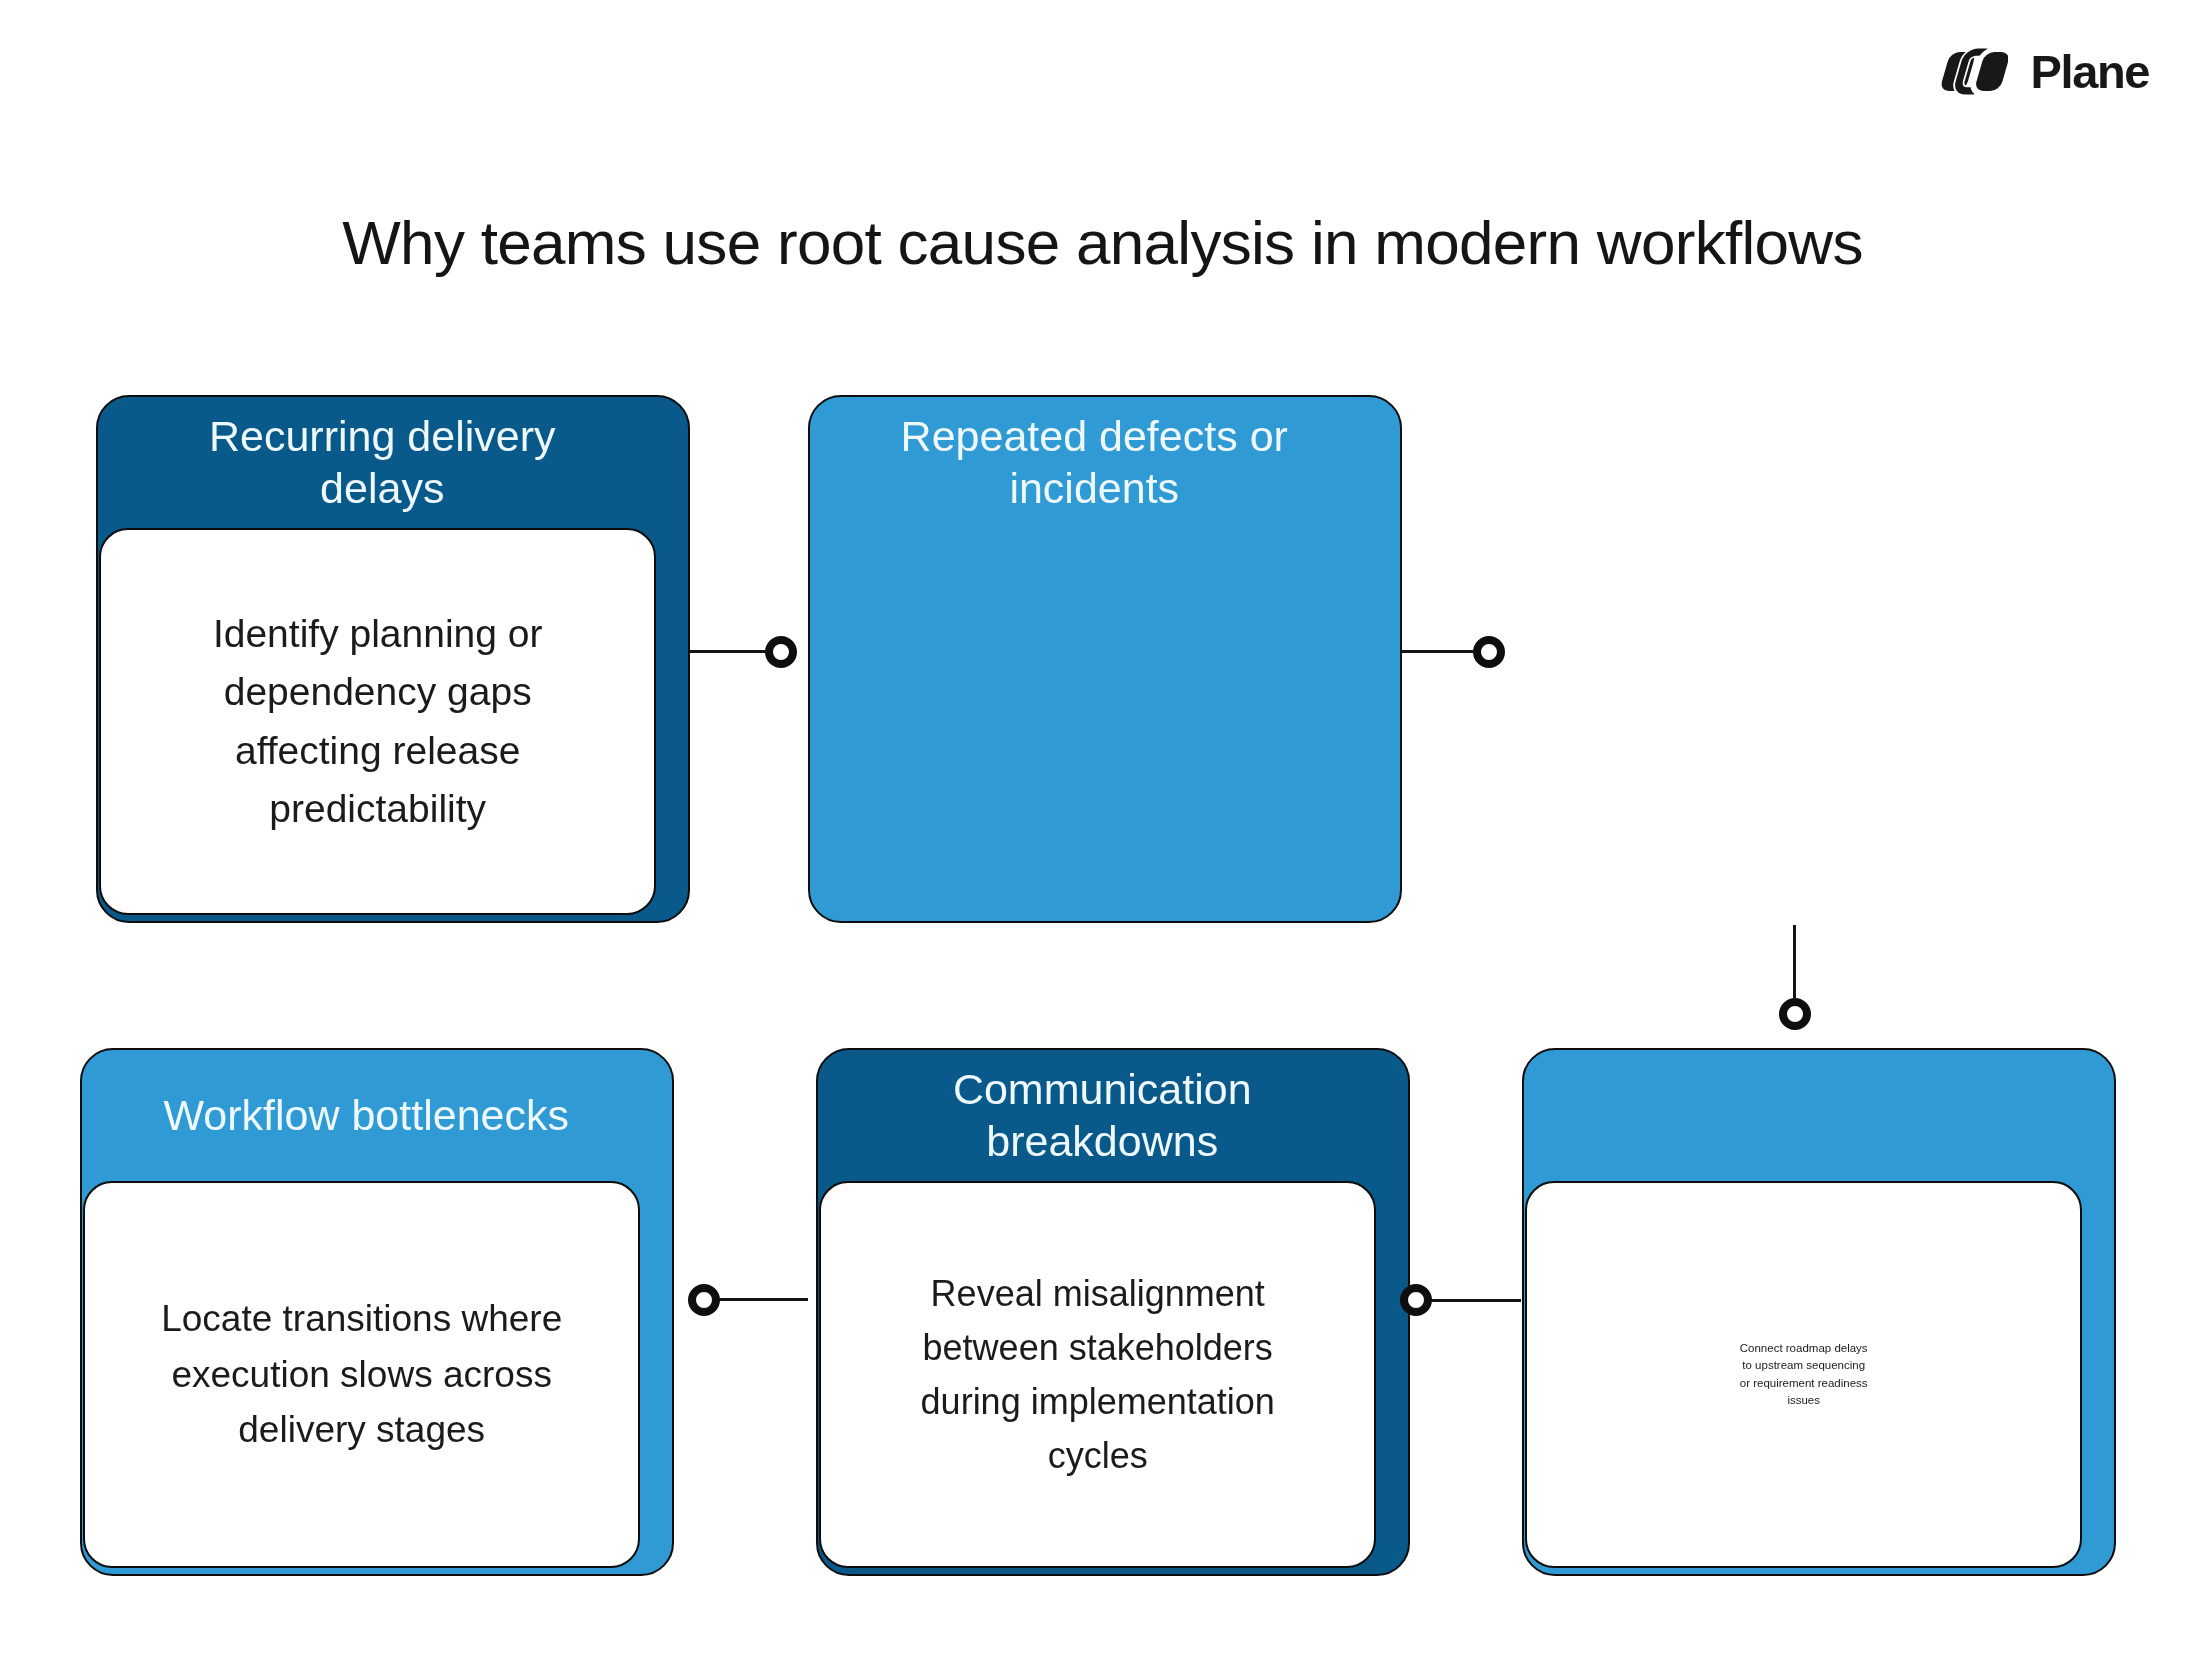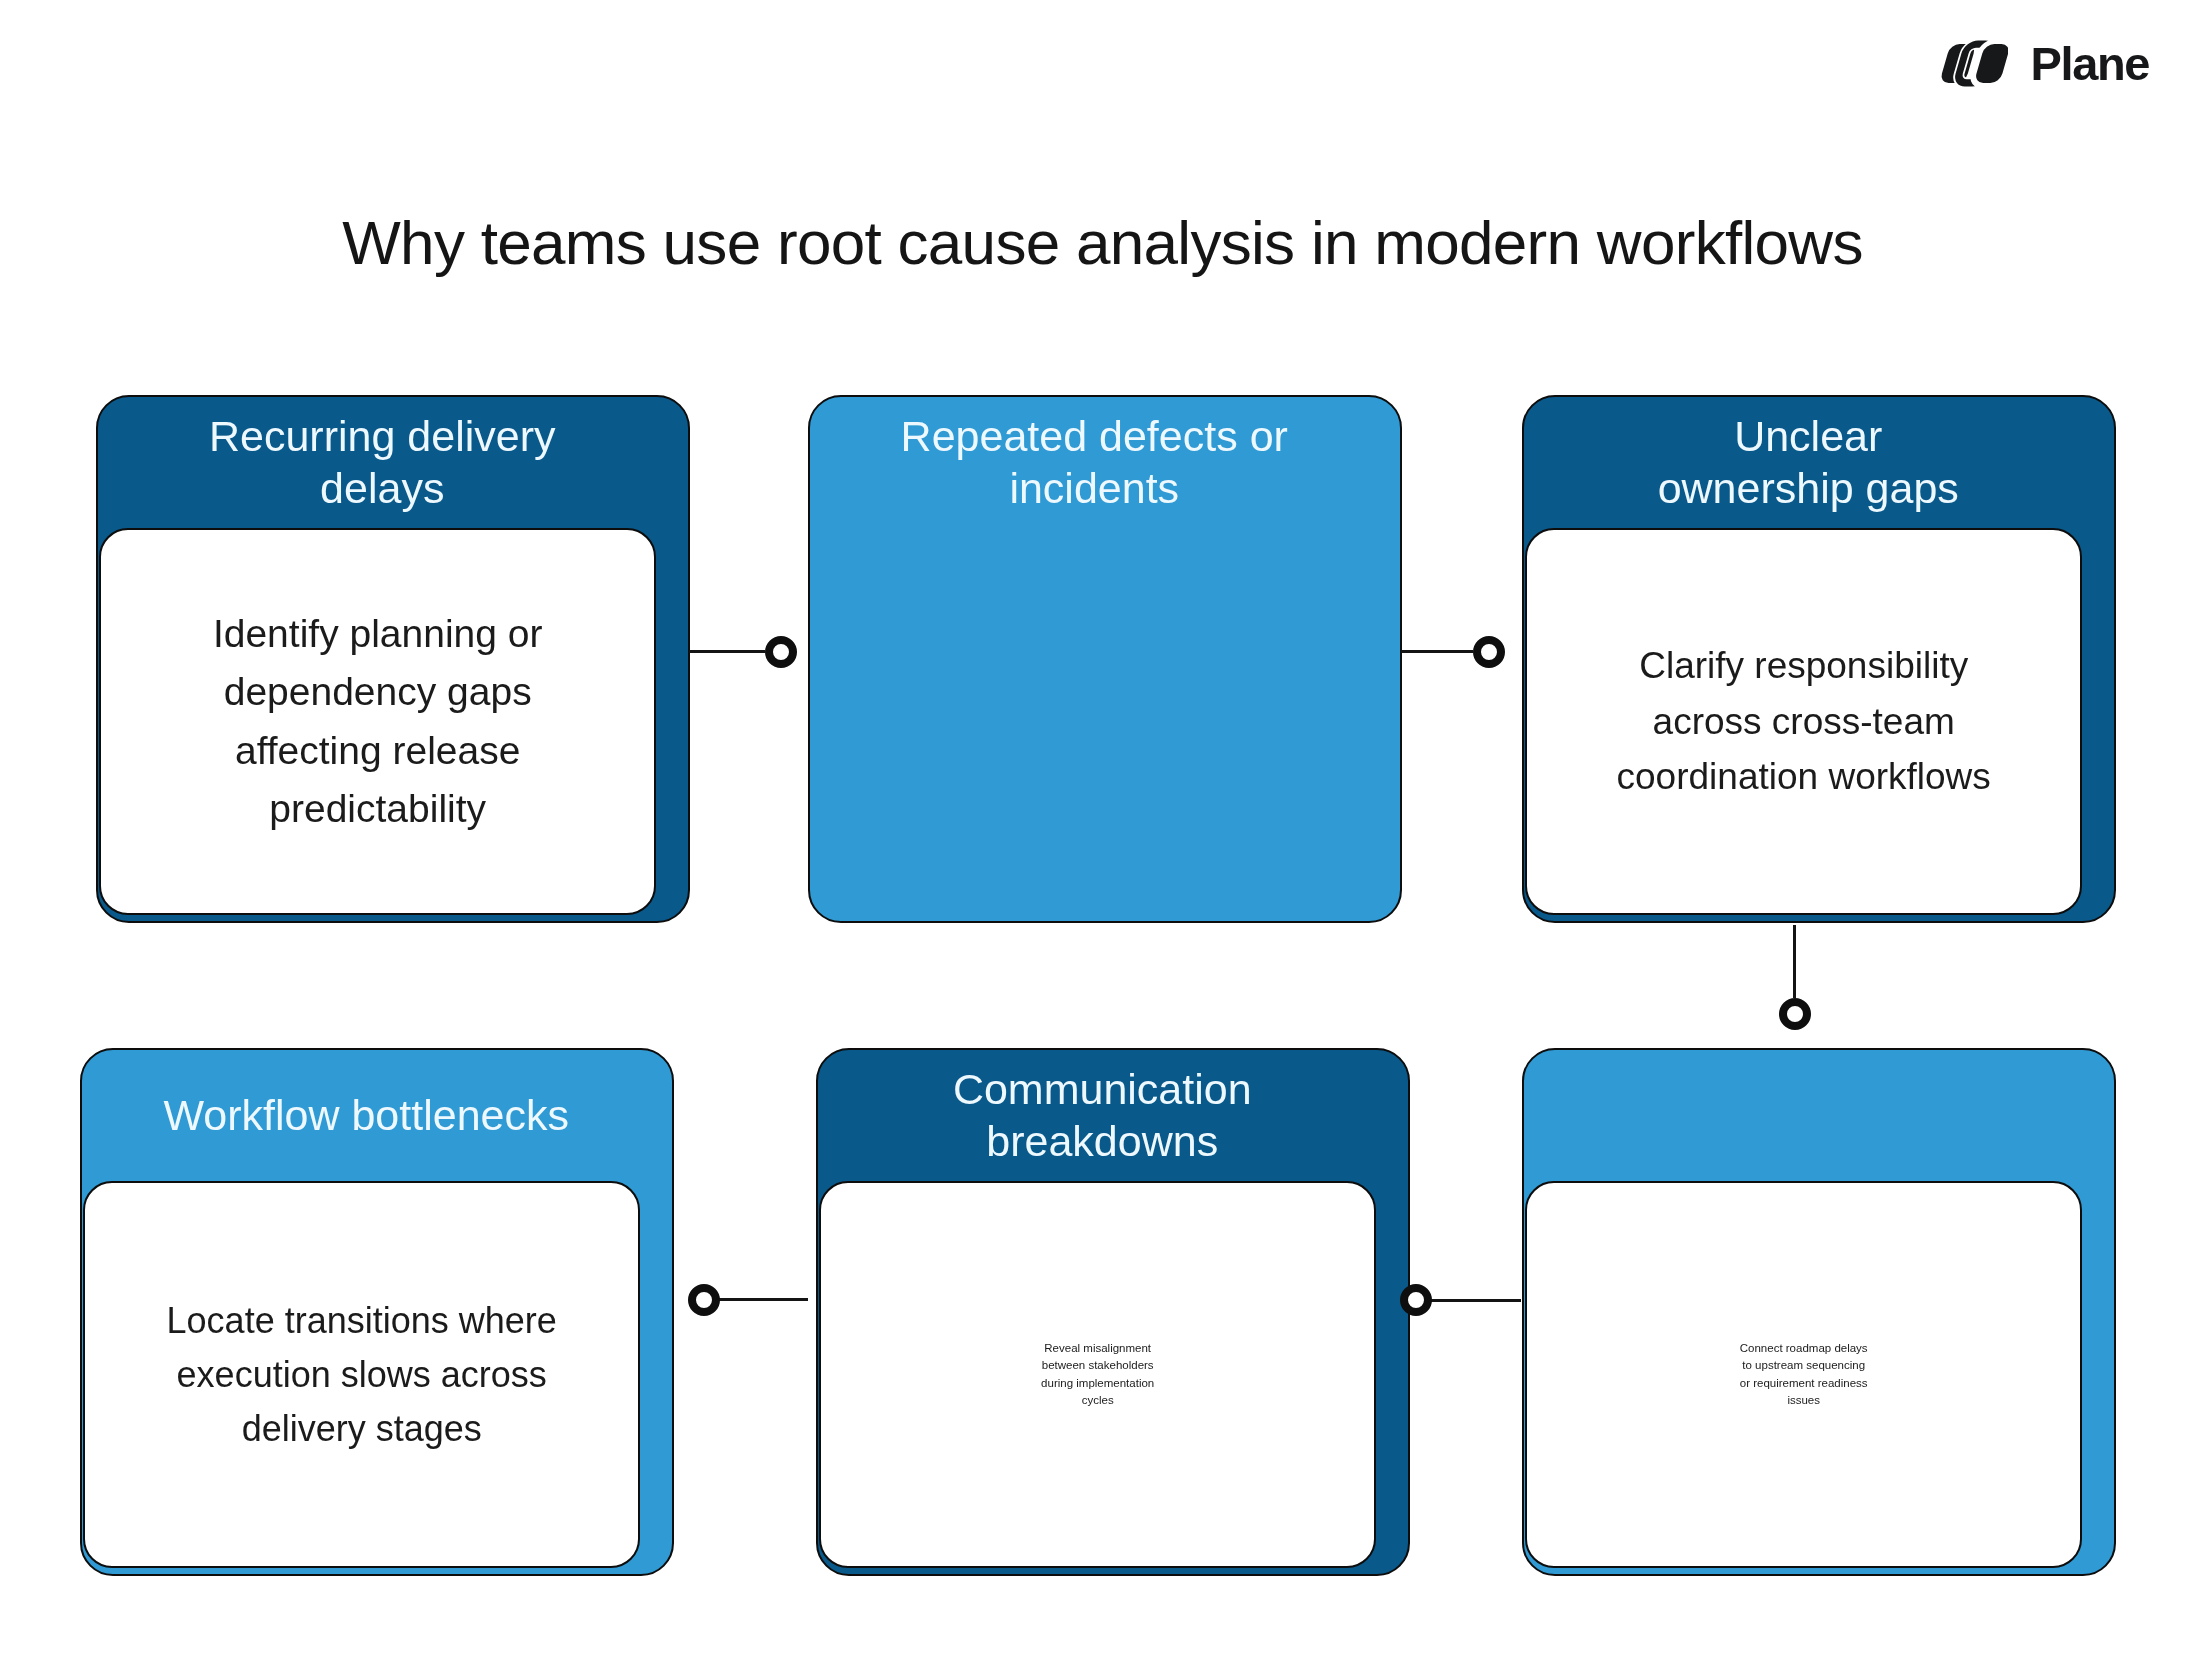--- a/index.html
+++ b/index.html
@@ -3,21 +3,21 @@
 <meta charset="utf-8">
 <style>
   * { margin:0; padding:0; box-sizing:border-box; }
   html,body { background:#ffffff; }
   body { font-family:"Liberation Sans","DejaVu Sans",sans-serif; }
   #canvas {
     position:relative; width:2205px; height:1654px; background:#ffffff; overflow:hidden;
   }
 
   
-  .logo { position:absolute; top:36px; right:56px; display:flex; align-items:center; gap:23px; }
+  .logo { position:absolute; top:44px; right:56px; display:flex; align-items:center; gap:23px; }
   .logo-mark { display:block; }
   .brand-name { font-size:47px; font-weight:700; color:#17181a; letter-spacing:-1.4px; }
 
   
   .title {
     position:absolute; left:0; right:0; top:207px;
     text-align:center; font-size:62px; font-weight:500; color:#151515; letter-spacing:-0.7px;
   }
 
   
@@ -86,29 +86,20 @@
 affecting release
 predictability</div>
     </div>
   </div>
 
   <div class="card light" style="left:808px; top:395px;text-decoration:underline;">
     <div class="card-header">Repeated defects or
 incidents</div>
   </div>
 
-  <div class="card dark" style="left:1522px; top:395px;">
-    <div class="card-header">Unclear
-ownership gaps</div>
-    <div class="card-body">
-      <div class="body-text">Clarify responsibility
-across cross-team
-coordination workflows</div>
-    </div>
-  </div>
 
   <div class="card light" style="left:80px; top:1048px;padding-left:40px;">
     <div class="card-header">Workflow bottlenecks</div>
     <div class="card-body">
       <div class="body-text">Locate transitions where
 execution slows across
 delivery stages</div>
     </div>
   </div>
 

